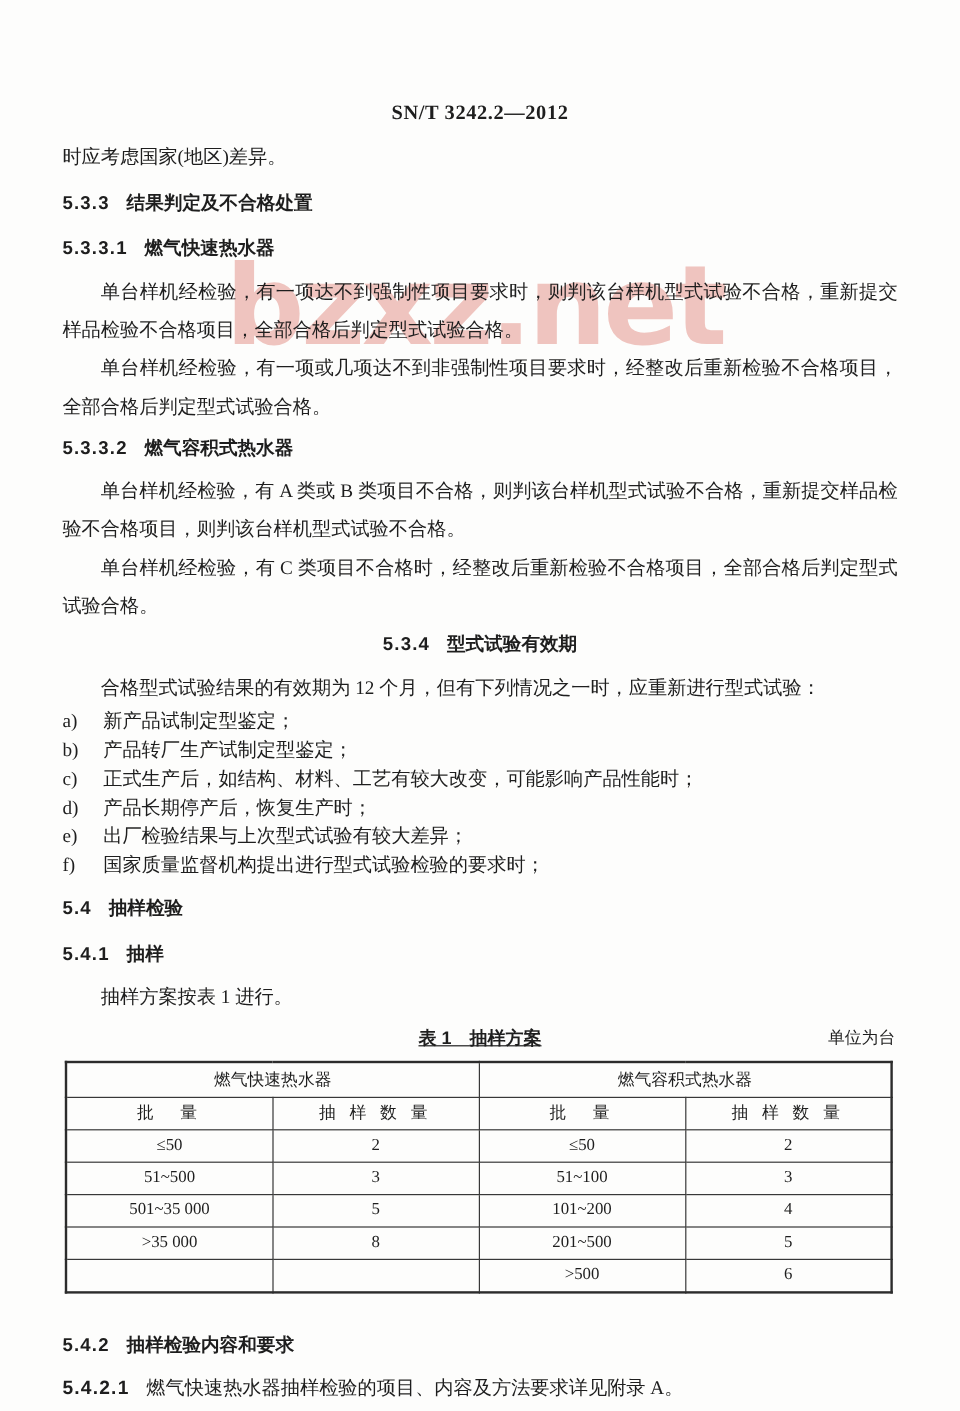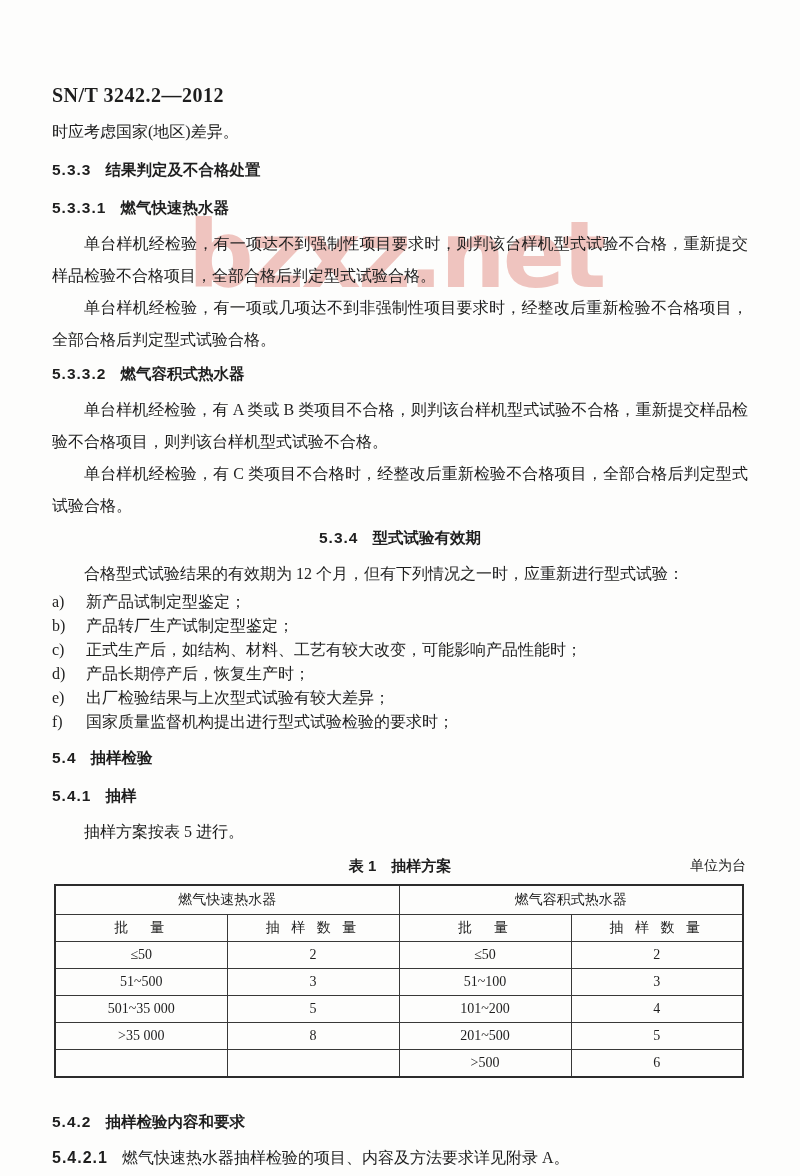--- a/index.html
+++ b/index.html
@@ -20,22 +20,22 @@
     font-size:92px;
     letter-spacing:-3px;
     opacity:0.5;
     z-index:0;
     pointer-events:none;
     user-select:none;
   }
   .content{position:relative;z-index:1;padding:0 52px;}
   .doc-header{
     margin-top:84px;
-    text-align:left;
-    font-size:20px;
+    text-align:center;
+    font-size:17px;
     font-weight:bold;
     letter-spacing:0.5px;
     height:20px;
   }
   .cont-line{margin-top:14px;font-size:16px;line-height:28px;}
   .h-sec{
     margin-top:10px;
     font-family:"Liberation Sans","DejaVu Sans",sans-serif;
     font-weight:bold;
     font-size:15.5px;
@@ -53,20 +53,21 @@
   .list li{
     font-size:16px;line-height:24px;
     padding-left:34px;
   }
   .list .marker{display:inline-block;width:34px;margin-left:-34px;}
   .tbl-caption-row{
     margin-top:6px;
     position:relative;
     height:24px;
     line-height:24px;
+    text-decoration:underline;
   }
   .tbl-caption{
     text-align:center;
     font-family:"Liberation Sans","DejaVu Sans",sans-serif;
     font-weight:bold;
     font-size:15px;
   }
   .tbl-unit{
     position:absolute;right:2px;top:0;
     font-size:14px;font-weight:normal;
@@ -147,21 +148,21 @@
     </ul>
 
     <div class="h-sec">
       <span class="num">5.4</span><span>抽样检验</span>
     </div>
 
     <div class="h-sec">
       <span class="num">5.4.1</span><span>抽样</span>
     </div>
 
-    <p class="para first">抽样方案按表 5 进行。</p>
+    <p class="para first">抽样方案按表 1 进行。</p>
 
     <div class="tbl-caption-row">
       <div class="tbl-caption">表 1　抽样方案</div>
       <div class="tbl-unit">单位为台</div>
     </div>
 
     <table class="t1">
       <tbody>
           <tr>
         <th class="group" colspan="2">燃气快速热水器</th>

